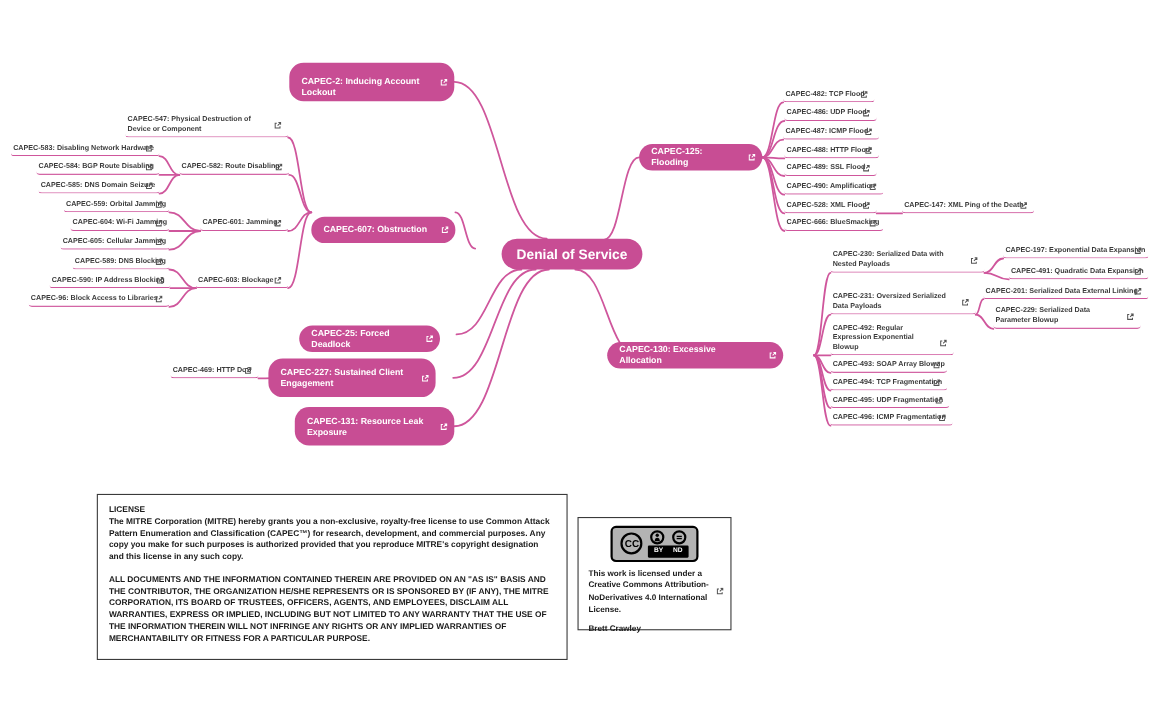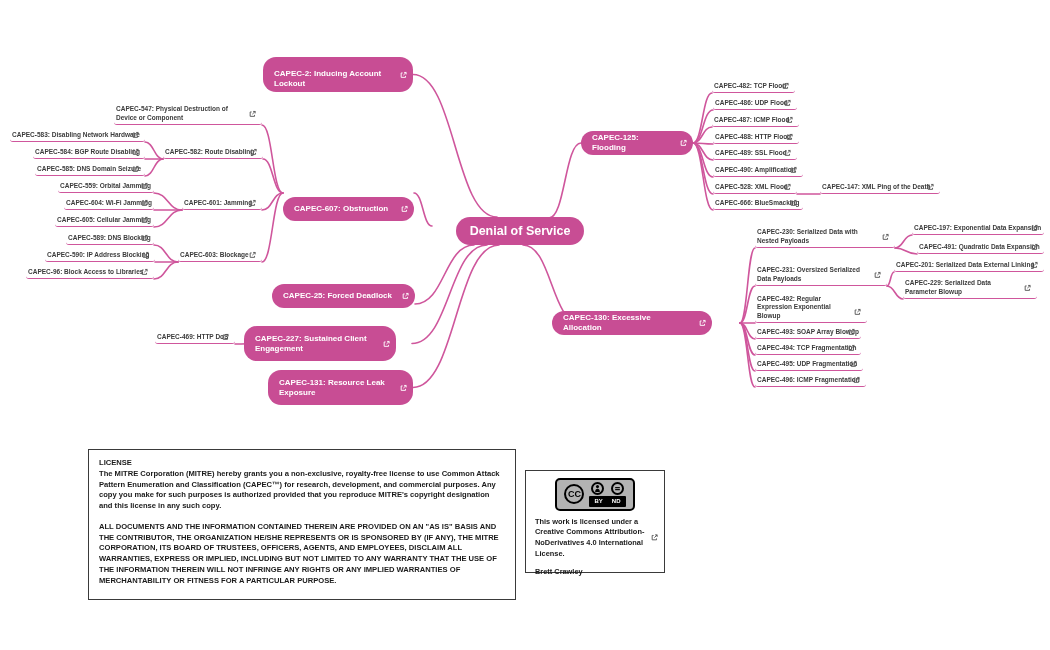--- a/index.html
+++ b/index.html
@@ -103,21 +103,21 @@
             <path d="M7 1.5 h3.5 v3.5 M10.5 1.5 L5.8 6.2"></path>
           </svg></span>
       </div>
       <div class="node primary" style="left: 283px; top: 181px; width: 131px; height: 24px; margin-top: 16px;">
         <span>CAPEC-607: Obstruction</span>
         <span class="ext"><svg viewBox="0 0 12 12">
             <path d="M4.5 2.5 H2 v7.5 h7.5 V7.5"></path>
             <path d="M7 1.5 h3.5 v3.5 M10.5 1.5 L5.8 6.2"></path>
           </svg></span>
       </div>
-      <div class="node primary" style="left: 272px; top: 284px; width: 143px; height: 24px;">
+      <div class="node primary" style="left: 272px; top: 296px; width: 128px; height: 24px;">
         <span>CAPEC-25: Forced Deadlock</span>
         <span class="ext"><svg viewBox="0 0 12 12">
             <path d="M4.5 2.5 H2 v7.5 h7.5 V7.5"></path>
             <path d="M7 1.5 h3.5 v3.5 M10.5 1.5 L5.8 6.2"></path>
           </svg></span>
       </div>
       <div class="node primary" style="left: 244px; top: 326px; width: 152px; height: 35px;">
         <span>CAPEC-227: Sustained Client Engagement</span>
         <span class="ext"><svg viewBox="0 0 12 12">
             <path d="M4.5 2.5 H2 v7.5 h7.5 V7.5"></path>

